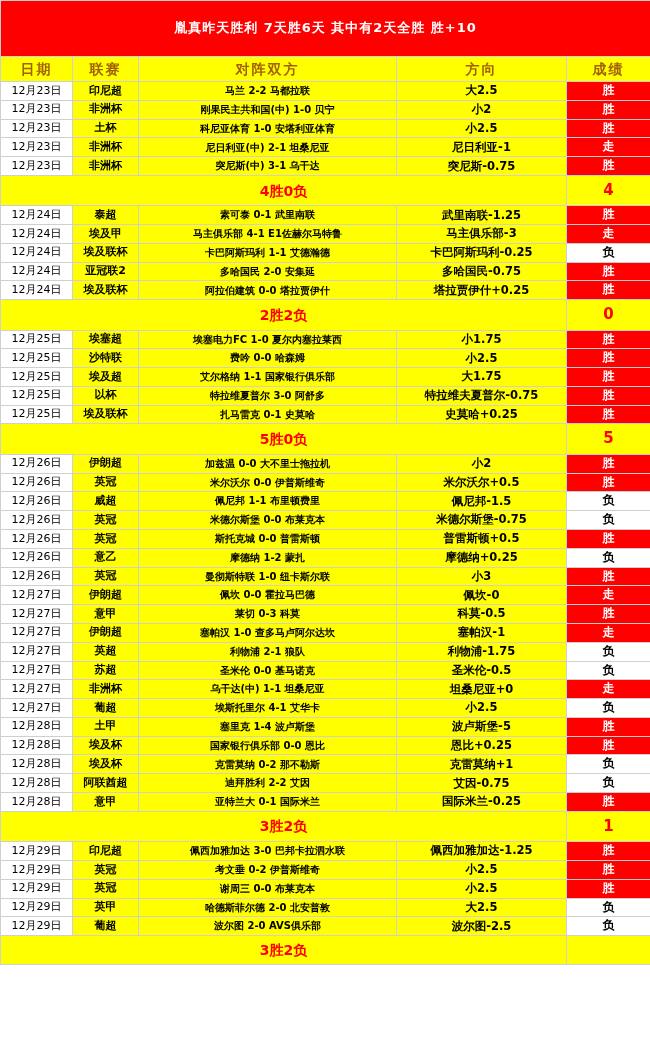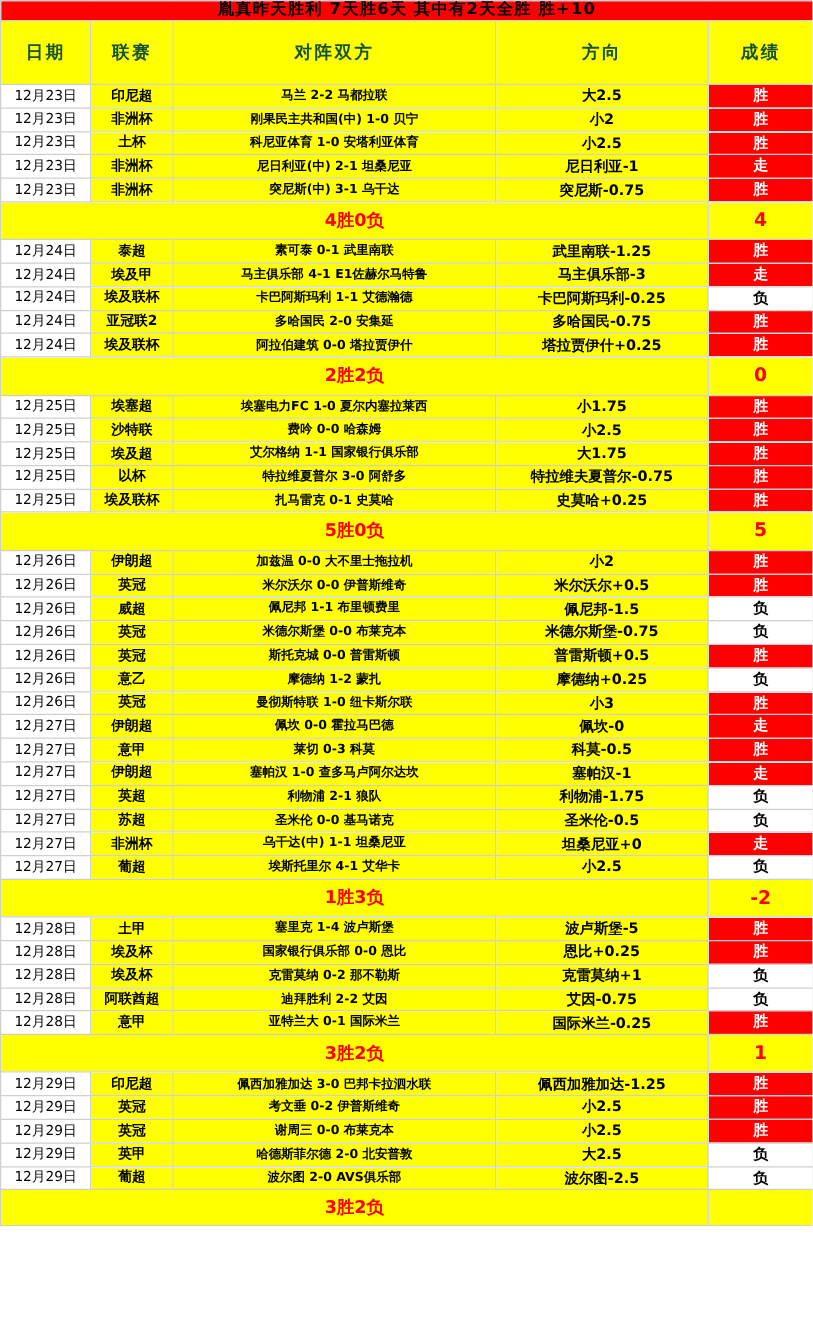--- a/index.html
+++ b/index.html
@@ -22,32 +22,32 @@
   }
   
   col.c-date{width:72px;}
   col.c-league{width:66px;}
   col.c-match{width:258px;}
   col.c-dir{width:170px;}
   col.c-res{width:84px;}
 
   .title-row td{
     background:#ff0000;
-    color:#000000;
+    color:#ffffff;
     font-weight:bold;
     font-size:13px;
-    padding:0 0;
+    padding:20px 0;
     letter-spacing:1px;
   }
   .head-row td{
     background:#ffff00;
-    color:#14532d;
+    color:#a16207;
     font-weight:bold;
     font-size:14px;
-    padding:17px 0;
+    padding:4px 0;
     letter-spacing:2px;
   }
   .date-cell{background:#ffffff;font-size:11px;}
   .league-cell{background:#ffff00;font-weight:bold;font-size:11px;}
   .match-cell{background:#ffff00;font-weight:bold;font-size:10px;}
   .dir-cell{background:#ffff00;font-weight:bold;font-size:11.5px;margin-left:48px;}
   .res-cell{font-weight:bold;font-size:12px;}
   .res-win{background:#ff0000;color:#ffffff;}
   .res-lose{background:#ffffff;color:#000000;}
   .res-draw{background:#ff0000;color:#ffffff;}
@@ -296,24 +296,20 @@
         <td class="dir-cell">坦桑尼亚+0</td>
         <td class="res-cell res-draw">走</td>
       </tr>
       <tr>
         <td class="date-cell">12月27日</td>
         <td class="league-cell">葡超</td>
         <td class="match-cell">埃斯托里尔  4-1  艾华卡</td>
         <td class="dir-cell">小2.5</td>
         <td class="res-cell res-lose">负</td>
       </tr>
-      <tr class="summary-row">
-        <td colspan="4">1胜3负</td>
-        <td class="sum-count">-2</td>
-      </tr>
       <tr>
         <td class="date-cell">12月28日</td>
         <td class="league-cell">土甲</td>
         <td class="match-cell">塞里克  1-4  波卢斯堡</td>
         <td class="dir-cell">波卢斯堡-5</td>
         <td class="res-cell res-win">胜</td>
       </tr>
       <tr>
         <td class="date-cell">12月28日</td>
         <td class="league-cell">埃及杯</td>

